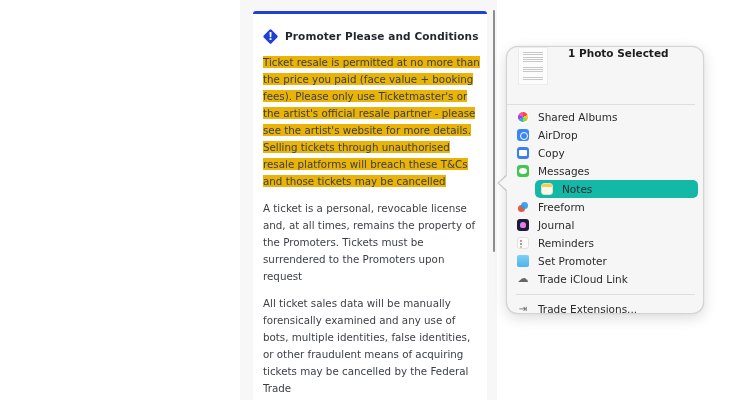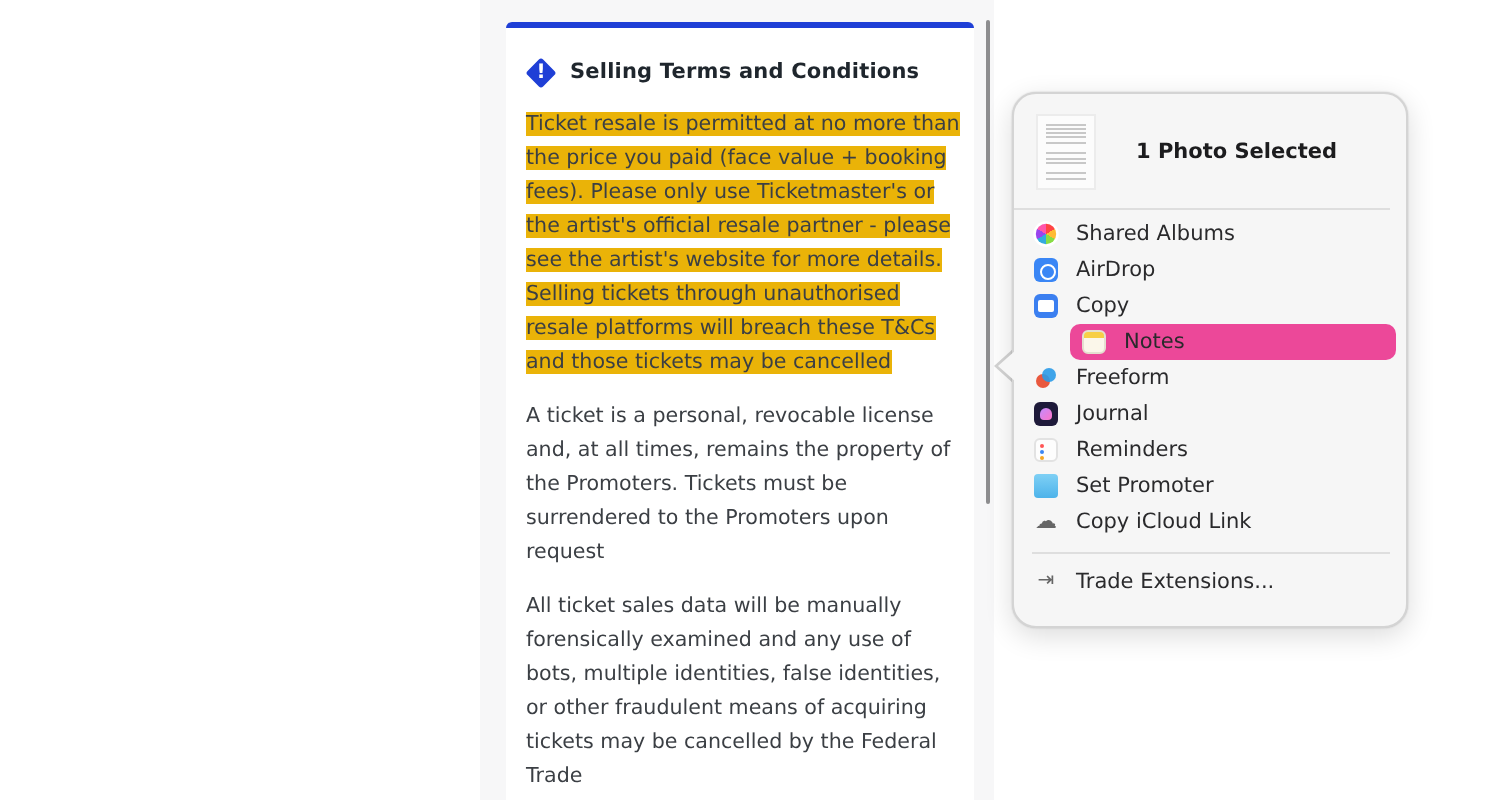--- a/index.html
+++ b/index.html
@@ -62,38 +62,38 @@
       border-top: 9px solid transparent; border-bottom: 9px solid transparent;
       border-right: 10px solid #d4d4d4;
     }
     .share-arrow-inner {
       position: absolute; left: 499px; top: 175px; width: 0; height: 0;
       border-top: 8px solid transparent; border-bottom: 8px solid transparent;
       border-right: 9px solid #f6f6f6;
       z-index: 5;
     }
     .share-head {
-      display: flex; align-items: center; height: 58px; padding-left: 11px;
+      display: flex; align-items: flex-start; height: 58px; padding-left: 11px;
       border-bottom: 1px solid #dedede; margin: 0 8px 0 0;
     }
     .thumb {
       width: 30px; height: 38px; background: #fcfcfc; margin-right: 20px;
       padding: 4px 4px; display: flex; flex-direction: column; gap: 1.5px;
       border: 1px solid #ececec;
     }
     .thumb i { display: block; height: 1px; background: #c8c8c8; }
     .thumb i.gap { background: transparent; height: 2px; }
     .share-title { font-size: 10.5px; font-weight: bold; color: #1c1c1e; }
     .share-list { padding-top: 3px; }
     .share-item {
       position: relative; display: flex; align-items: center;
       height: 18px; margin: 0 5px 0 4px; padding-left: 6px; border-radius: 5px;
       font-size: 10.5px; color: #2a2a2c;
     }
-    .share-item.highlighted { background: #ec4899; margin-left: 28px; }
+    .share-item.highlighted { background: #14b8a6; margin-left: 28px; }
     .share-item .ico {
       width: 12px; height: 12px; border-radius: 3px; margin-right: 9px; flex: 0 0 12px;
       position: relative; overflow: hidden;
     }
     .ico.photos { background: conic-gradient(#f44 0 60deg, #fb3 60deg 120deg, #8d4 120deg 180deg, #3ad 180deg 240deg, #94e 240deg 300deg, #f5a 300deg 360deg); border-radius: 50%; transform: scale(0.85); box-shadow: 0 0 0 1.5px #fff; }
     .ico.airdrop { background: #3a86f5; }
     .ico.airdrop::after { content:""; position:absolute; left:3px; top:3px; width:6px; height:6px; border:1px solid #fff; border-radius:50%; }
     .ico.mail { background: #3b7ff0; }
     .ico.mail::after { content:""; position:absolute; left:2px; top:3px; width:8px; height:6px; background:#fff; border-radius:1px; }
     .ico.messages { background: #45c653; }
@@ -115,21 +115,21 @@
 <body>
 
 <div class="page-strip"></div>
 
 <div class="card">
   <div class="card-header">
     <span class="info-icon">
       <span class="diamond"></span>
         <span class="bang">!</span>
     </span>
-    <span class="card-title">Selling Terms and Conditions</span>
+    <span class="card-title">Promoter Please and Conditions</span>
   </div>
   <div class="terms">
     <p class="para selected"><span class="sel">Ticket resale is permitted at no more than the price you paid (face value + booking fees). Please only use Ticketmaster's or the artist's official resale partner - please see the artist's website for more details. Selling tickets through unauthorised resale platforms will breach these T&amp;Cs and those tickets may be cancelled</span></p>
     <p class="para">A ticket is a personal, revocable license and, at all times, remains the property of the Promoters. Tickets must be surrendered to the Promoters upon request</p>
     <p class="para">All ticket sales data will be manually forensically examined and any use of bots, multiple identities, false identities, or other fraudulent means of acquiring tickets may be cancelled by the Federal Trade</p>
   </div>
 </div>
 
 <div class="scrollbar"></div>
 
@@ -160,20 +160,24 @@
       <span>Shared Albums</span>
     </div>
     <div class="share-item">
       <span class="ico airdrop"></span>
       <span>AirDrop</span>
     </div>
     <div class="share-item">
       <span class="ico mail"></span>
       <span>Copy</span>
     </div>
+    <div class="share-item">
+      <span class="ico messages"></span>
+      <span>Messages</span>
+    </div>
     <div class="share-item highlighted">
       <span class="ico notes"></span>
       <span>Notes</span>
     </div>
     <div class="share-item">
       <span class="ico freeform"></span>
       <span>Freeform</span>
     </div>
     <div class="share-item">
       <span class="ico journal"></span>
@@ -182,21 +186,21 @@
     <div class="share-item">
       <span class="ico reminders"></span>
       <span>Reminders</span>
     </div>
     <div class="share-item">
       <span class="ico wallpaper"></span>
       <span>Set Promoter</span>
     </div>
     <div class="share-item">
       <span class="ico cloud">☁</span>
-      <span>Copy iCloud Link</span>
+      <span>Trade iCloud Link</span>
     </div>
     <div class="share-sep"></div>
     <div class="share-item">
       <span class="ico ext">⇥</span>
       <span>Trade Extensions...</span>
     </div>
   </div>
 </div>
 
 </body></html>

